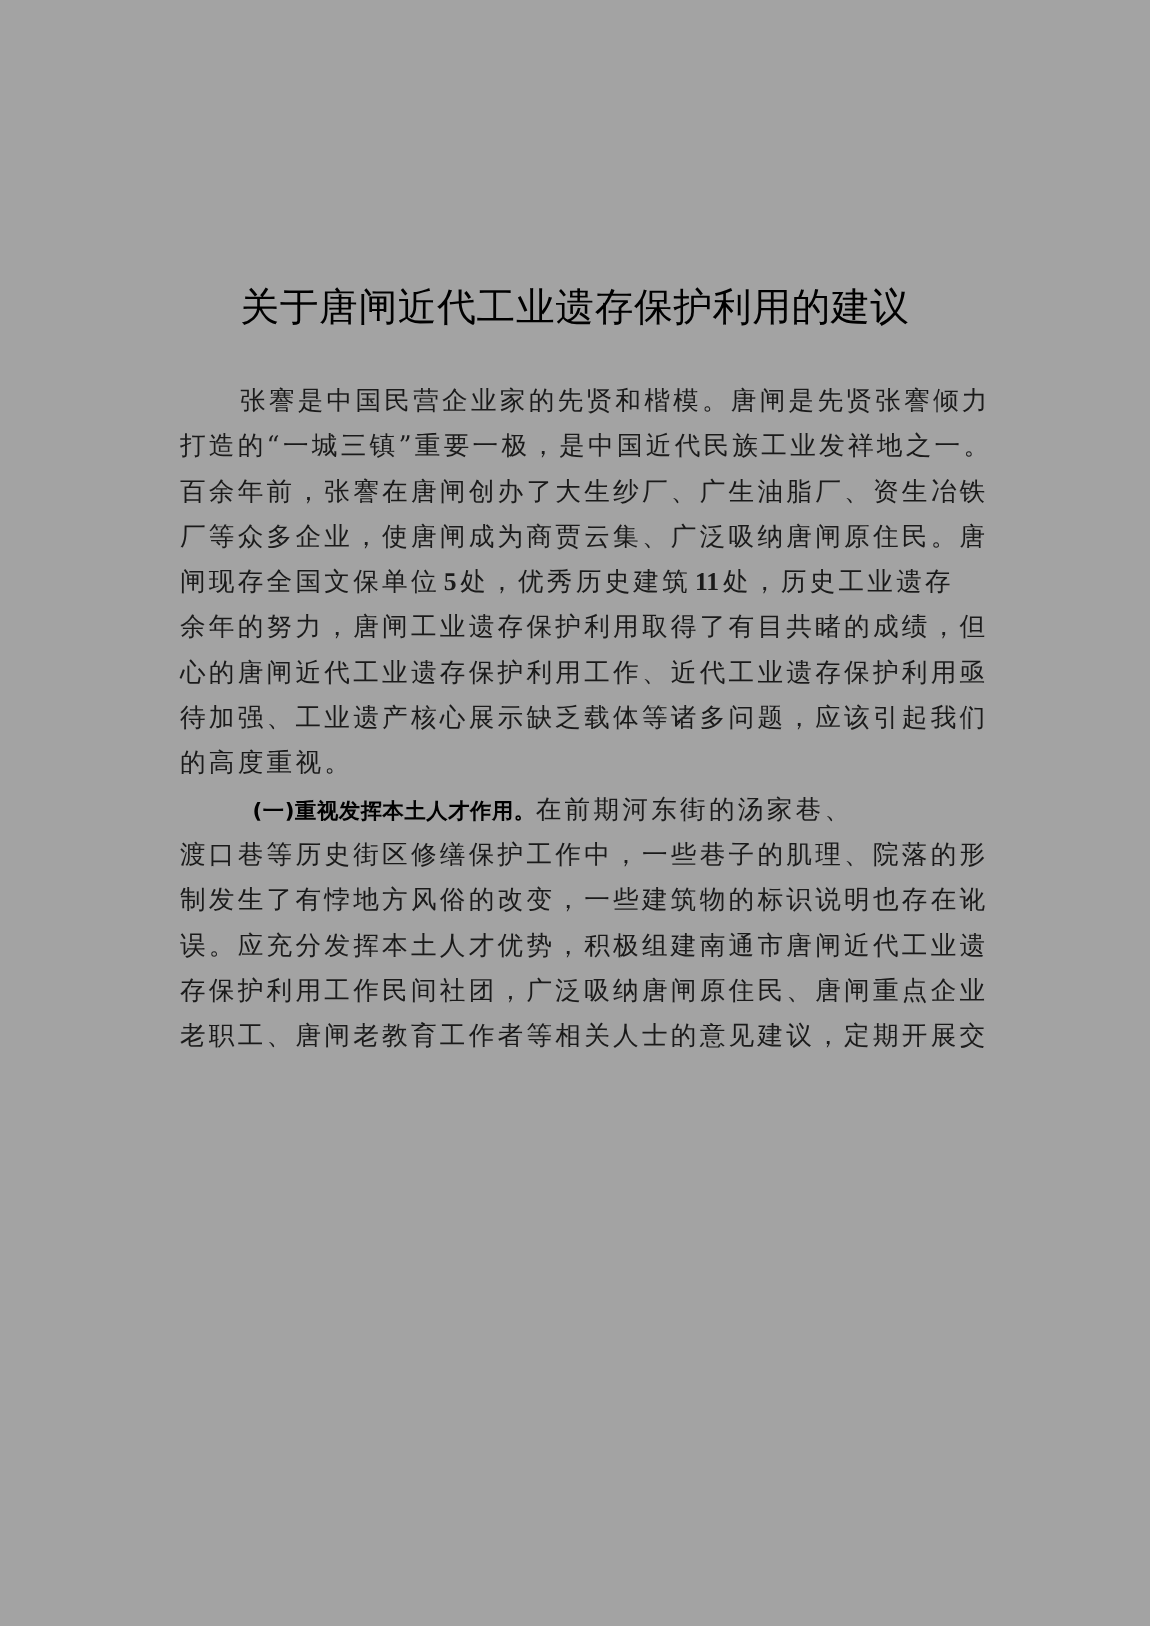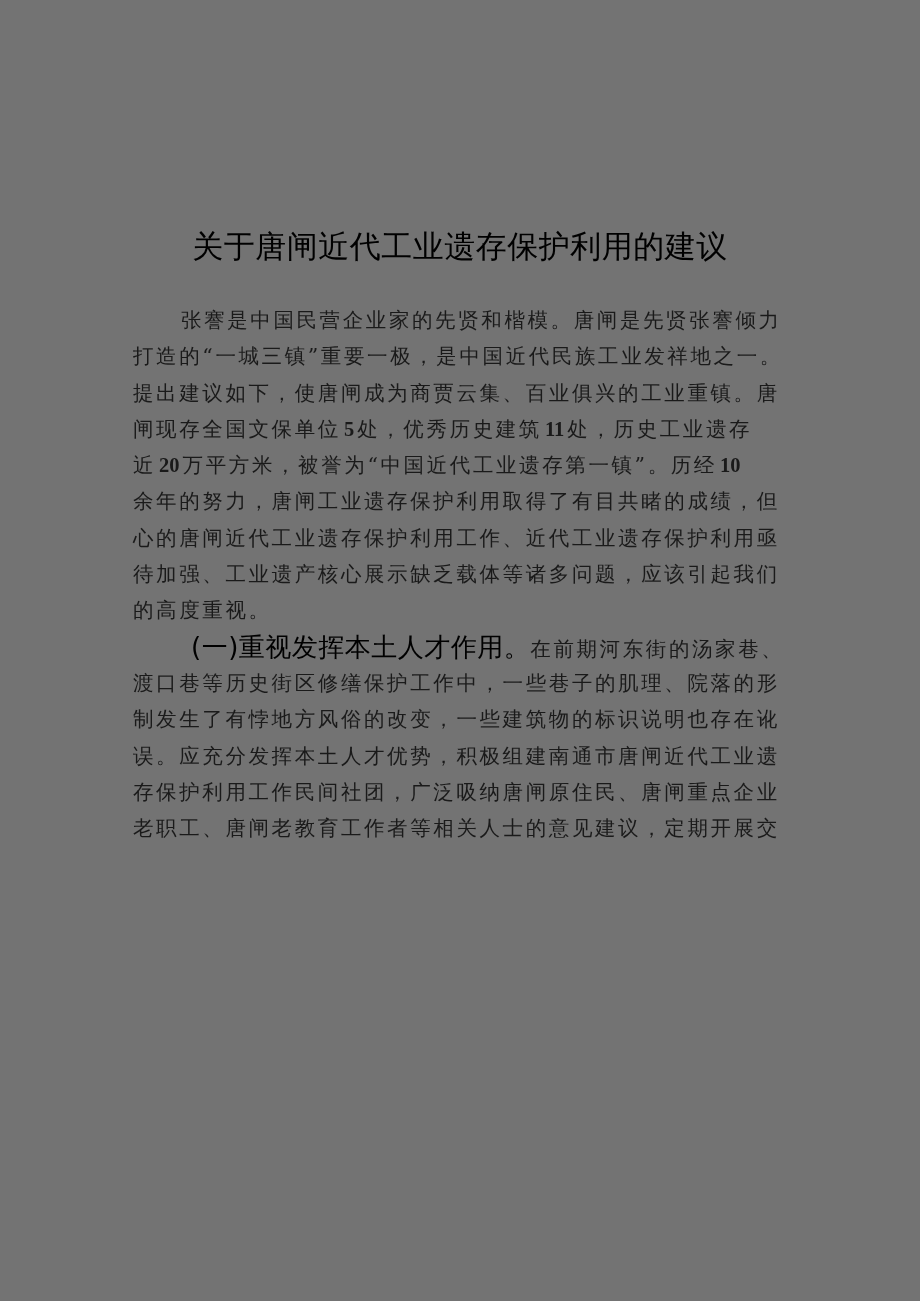--- a/index.html
+++ b/index.html
@@ -14,39 +14,39 @@
       overflow: hidden;
       color: #111111;
       font-family: "DejaVu Serif", "Liberation Serif", serif;
     }
     .page {
       position: absolute;
       left: 0;
       top: 0;
       width: 920px;
       height: 1301px;
-      background: #737373;
+      background: #a3a3a3;
     }
     .title {
       position: absolute;
       left: 0;
       width: 920px;
       top: 226px;
       text-align: center;
       font-family: "DejaVu Sans", "Liberation Sans", sans-serif;
       font-size: 31px;
       line-height: 40px;
       font-weight: normal;
       color: #000000;
       letter-spacing: 0.5px;
       margin: 0;
     }
     .body {
       position: absolute;
-      left: 133px;
+      left: 144px;
       top: 302px;
       width: 680px;
     }
     .line {
       display: block;
       height: 36.3px;
       line-height: 36.3px;
       font-size: 20.5px;
       white-space: nowrap;
       letter-spacing: 2.6px;
@@ -59,41 +59,41 @@
       padding-left: 58px;
     }
     .num {
       font-family: "Liberation Serif", "DejaVu Serif", serif;
       font-weight: bold;
       letter-spacing: 0;
       padding: 0 3px;
     }
     .bold-heading {
       font-family: "DejaVu Sans", "Liberation Sans", sans-serif;
-      font-weight: normal;
+      font-weight: bold;
       letter-spacing: 0.5px;
       color: #000000;
-      font-size: 26px;
+      font-size: 17px;
     }
   </style>
 </head>
 <body>
 
 <div class="page">
 
   <h1 class="title">关于唐闸近代工业遗存保护利用的建议</h1>
 
   <div class="body">
 
     <div>
       <span class="line indent">张謇是中国民营企业家的先贤和楷模。唐闸是先贤张謇倾力</span>
       <span class="line">打造的“一城三镇”重要一极，是中国近代民族工业发祥地之一。</span>
-      <span class="line">提出建议如下，使唐闸成为商贾云集、百业俱兴的工业重镇。唐</span>
+      <span class="line">百余年前，张謇在唐闸创办了大生纱厂、广生油脂厂、资生冶铁</span>
+      <span class="line">厂等众多企业，使唐闸成为商贾云集、广泛吸纳唐闸原住民。唐</span>
       <span class="line"><span>闸现存全国文保单位</span><span class="num">5</span><span>处，优秀历史建筑</span><span class="num">11</span><span>处，历史工业遗存</span></span>
-      <span class="line"><span>近</span><span class="num">20</span><span>万平方米，被誉为“中国近代工业遗存第一镇”。历经</span><span class="num">10</span><span></span></span>
       <span class="line">余年的努力，唐闸工业遗存保护利用取得了有目共睹的成绩，但</span>
       <span class="line">心的唐闸近代工业遗存保护利用工作、近代工业遗存保护利用亟</span>
       <span class="line">待加强、工业遗产核心展示缺乏载体等诸多问题，应该引起我们</span>
       <span class="line">的高度重视。</span>
     </div>
 
 
     <div>
       <span class="line indent-head"><span class="bold-heading">(一)重视发挥本土人才作用。</span><span>在前期河东街的汤家巷、</span></span>
       <span class="line">渡口巷等历史街区修缮保护工作中，一些巷子的肌理、院落的形</span>

